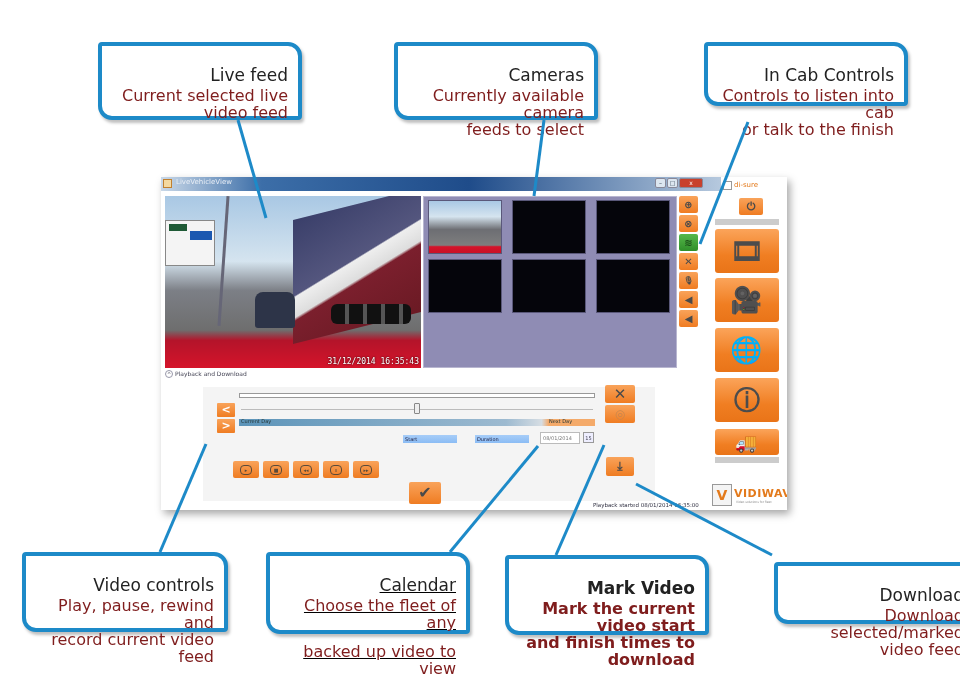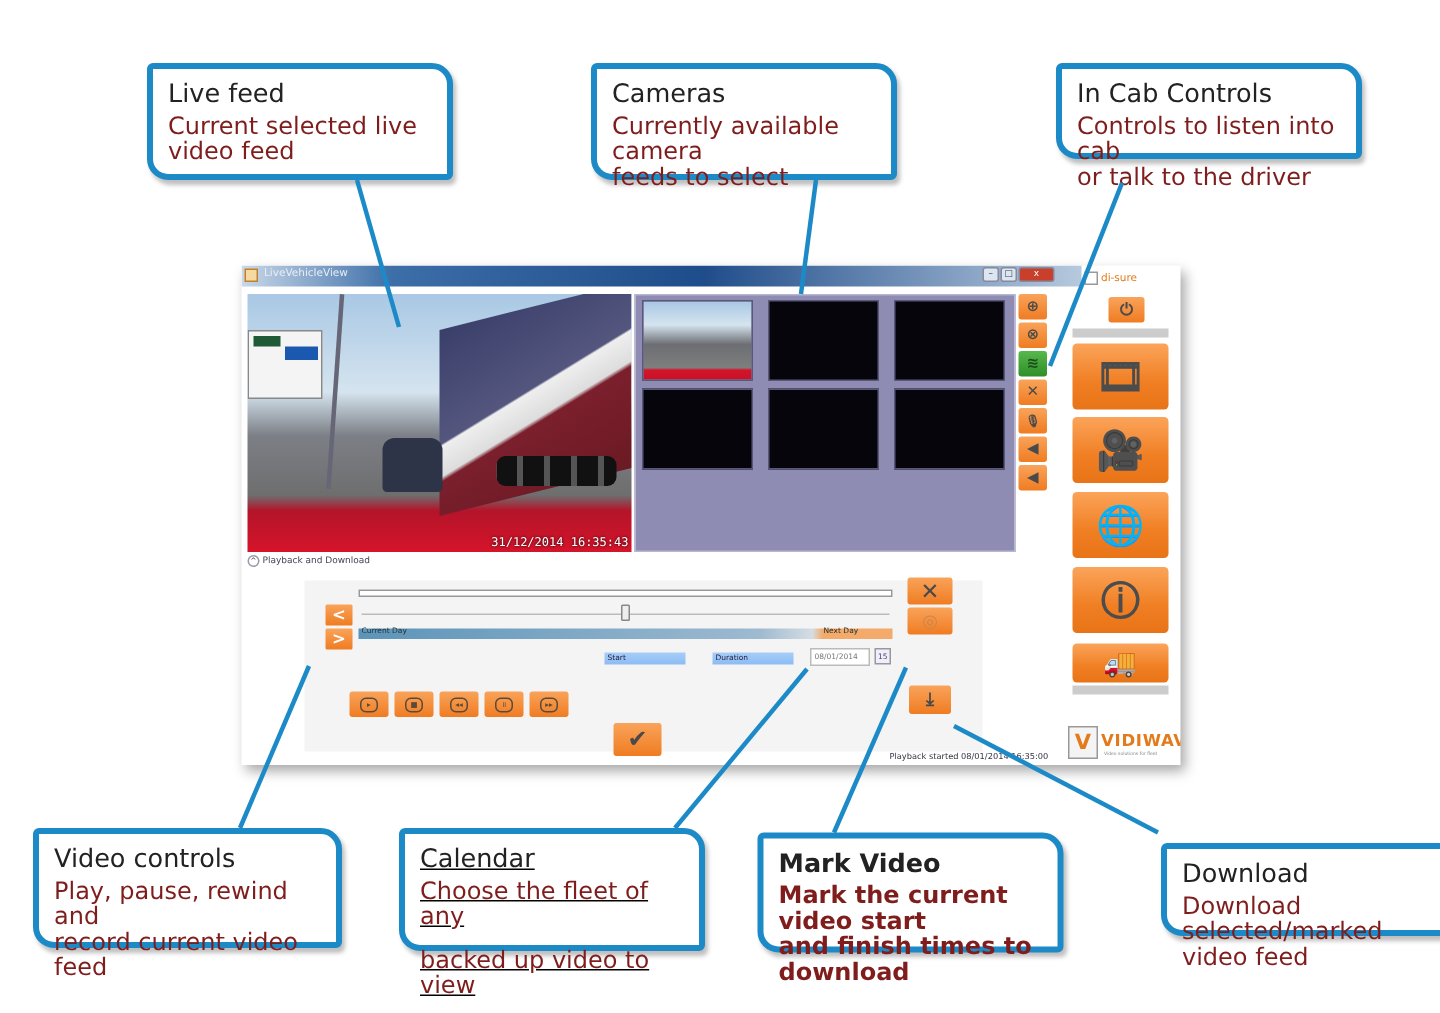--- a/index.html
+++ b/index.html
@@ -2,22 +2,23 @@
 <html><head>
 <meta charset="utf-8">
 <style>
   * { box-sizing: border-box; margin: 0; padding: 0; }
   html, body { width: 960px; height: 675px; background: #ffffff; overflow: hidden; }
   body { position: relative; font-family: "DejaVu Sans", sans-serif; }
 
   
   .callout {
     position: absolute; background: #fff; border: 4px solid #1d8ac8;
-    border-radius: 4px 14px 4px 14px; padding: 7px 10px;
+    border-radius: 4px 14px 4px 14px; padding: 19px 10px;
     box-shadow: 2px 3px 3px rgba(0,0,0,0.25);
+    text-align: right;
   }
   .callout .ttl { font-size: 17px; color: #222; line-height: 20px; }
   .callout .desc { font-size: 16px; color: #7f1d1d; line-height: 17px; margin-top: 2px; }
 
   svg.leaders { position: absolute; left: 0; top: 0; width: 960px; height: 675px; pointer-events: none; z-index: 5; }
 
   
   .window {
     position: absolute; left: 161px; top: 177px; width: 626px; height: 333px;
     background: #fff; box-shadow: 3px 4px 8px rgba(0,0,0,0.35); overflow: hidden;
@@ -109,21 +110,21 @@
 
 <div class="callout" style="left:394px;top:42px;width:204px;height:78px;">
   <div class="ttl">Cameras</div>
   <div class="desc">Currently available camera</div>
   <div class="desc" style="margin-top:0">feeds to select</div>
 </div>
 
 <div class="callout" style="left:704px;top:42px;width:204px;height:64px;">
   <div class="ttl">In Cab Controls</div>
   <div class="desc">Controls to listen into cab</div>
-  <div class="desc" style="margin-top:0">or talk to the driver</div>
+  <div class="desc" style="margin-top:0">or talk to the finish</div>
 </div>
 
 <div class="callout" style="left:22px;top:552px;width:206px;height:80px;">
   <div class="ttl">Video controls</div>
   <div class="desc">Play, pause, rewind and</div>
   <div class="desc" style="margin-top:0">record current video feed</div>
 </div>
 
 <div class="callout" style="left:266px;top:552px;width:204px;height:82px;text-decoration:underline;">
   <div class="ttl">Calendar</div>

